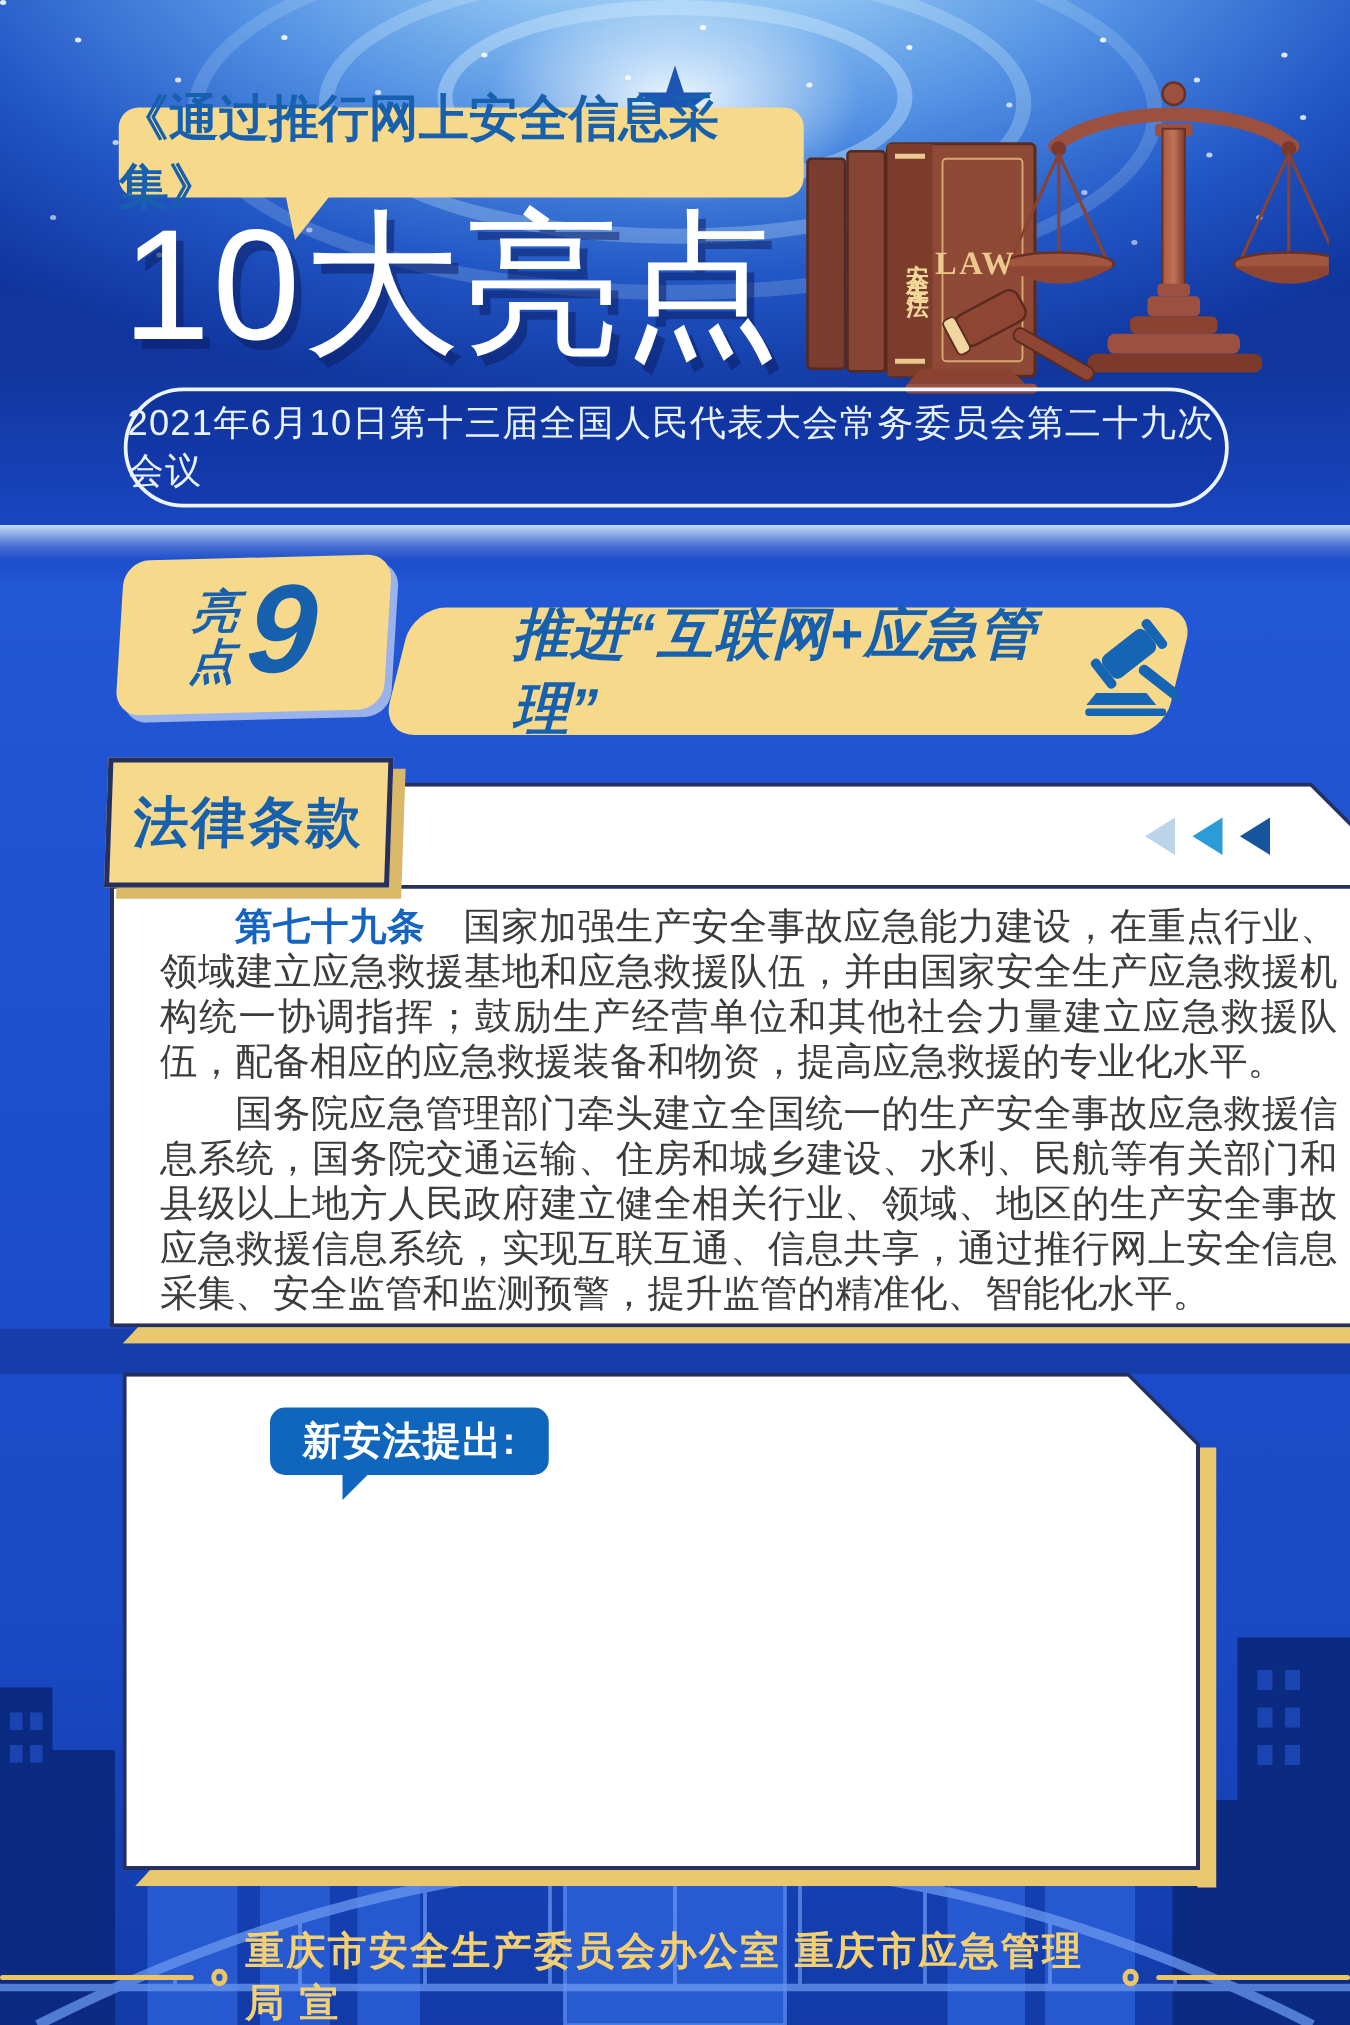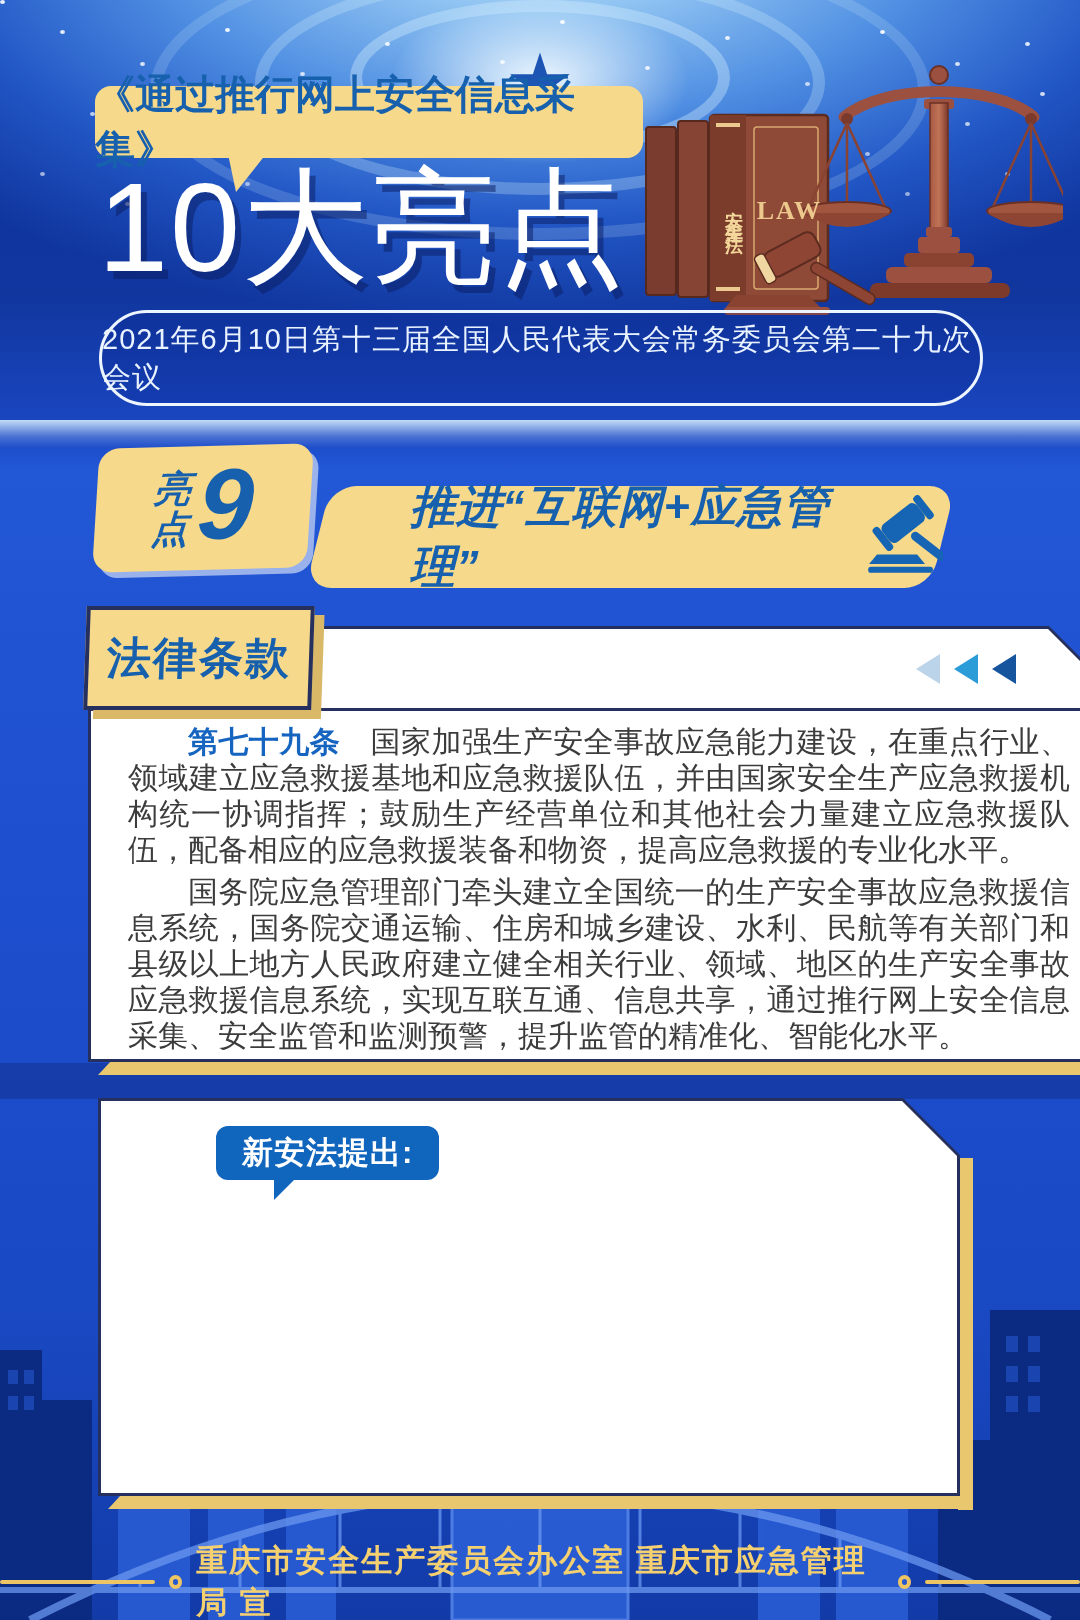--- a/index.html
+++ b/index.html
@@ -49,21 +49,21 @@
   .bubble-tail{position:absolute;left:228px;top:154px;width:0;height:0;z-index:2;
     border-top:38px solid var(--accent-yellow);border-left:8px solid transparent;border-right:30px solid transparent;}
   .main-title{position:absolute;left:98px;top:162px;z-index:3;font-size:126px;line-height:1.05;
     font-weight:400;color:#ffffff;letter-spacing:2px;
     text-shadow:6px 8px 0 rgba(10,28,96,.5);}
 
   
   .illu{position:absolute;left:618px;top:55px;width:445px;height:262px;z-index:2;}
   .spine-text{position:absolute;left:712px;top:132px;width:34px;height:160px;z-index:3;
     writing-mode:vertical-rl;text-orientation:upright;font-size:18px;font-weight:700;color:#f4d79a;letter-spacing:6px;text-align:center;}
-  .cover-text{position:absolute;left:748px;top:196px;width:74px;z-index:3;text-align:right;
+  .cover-text{position:absolute;left:748px;top:196px;width:74px;z-index:3;text-align:left;
     font-family:"Liberation Serif",serif;font-size:26px;font-weight:700;color:#ecc88d;letter-spacing:2px;}
 
   
   .subtitle{position:absolute;left:99px;top:310px;width:884px;height:96px;z-index:3;
     border:3px solid #edf5ff;border-radius:48px;background:rgba(8,30,130,.18);
     display:flex;flex-direction:row;align-items:center;justify-content:center;gap:4px;}
   .subtitle div{font-size:29px;color:#e9f3ff;letter-spacing:1px;line-height:38px;}
 
   
   .hl-banner{position:absolute;left:318px;top:486px;width:625px;height:102px;z-index:2;

